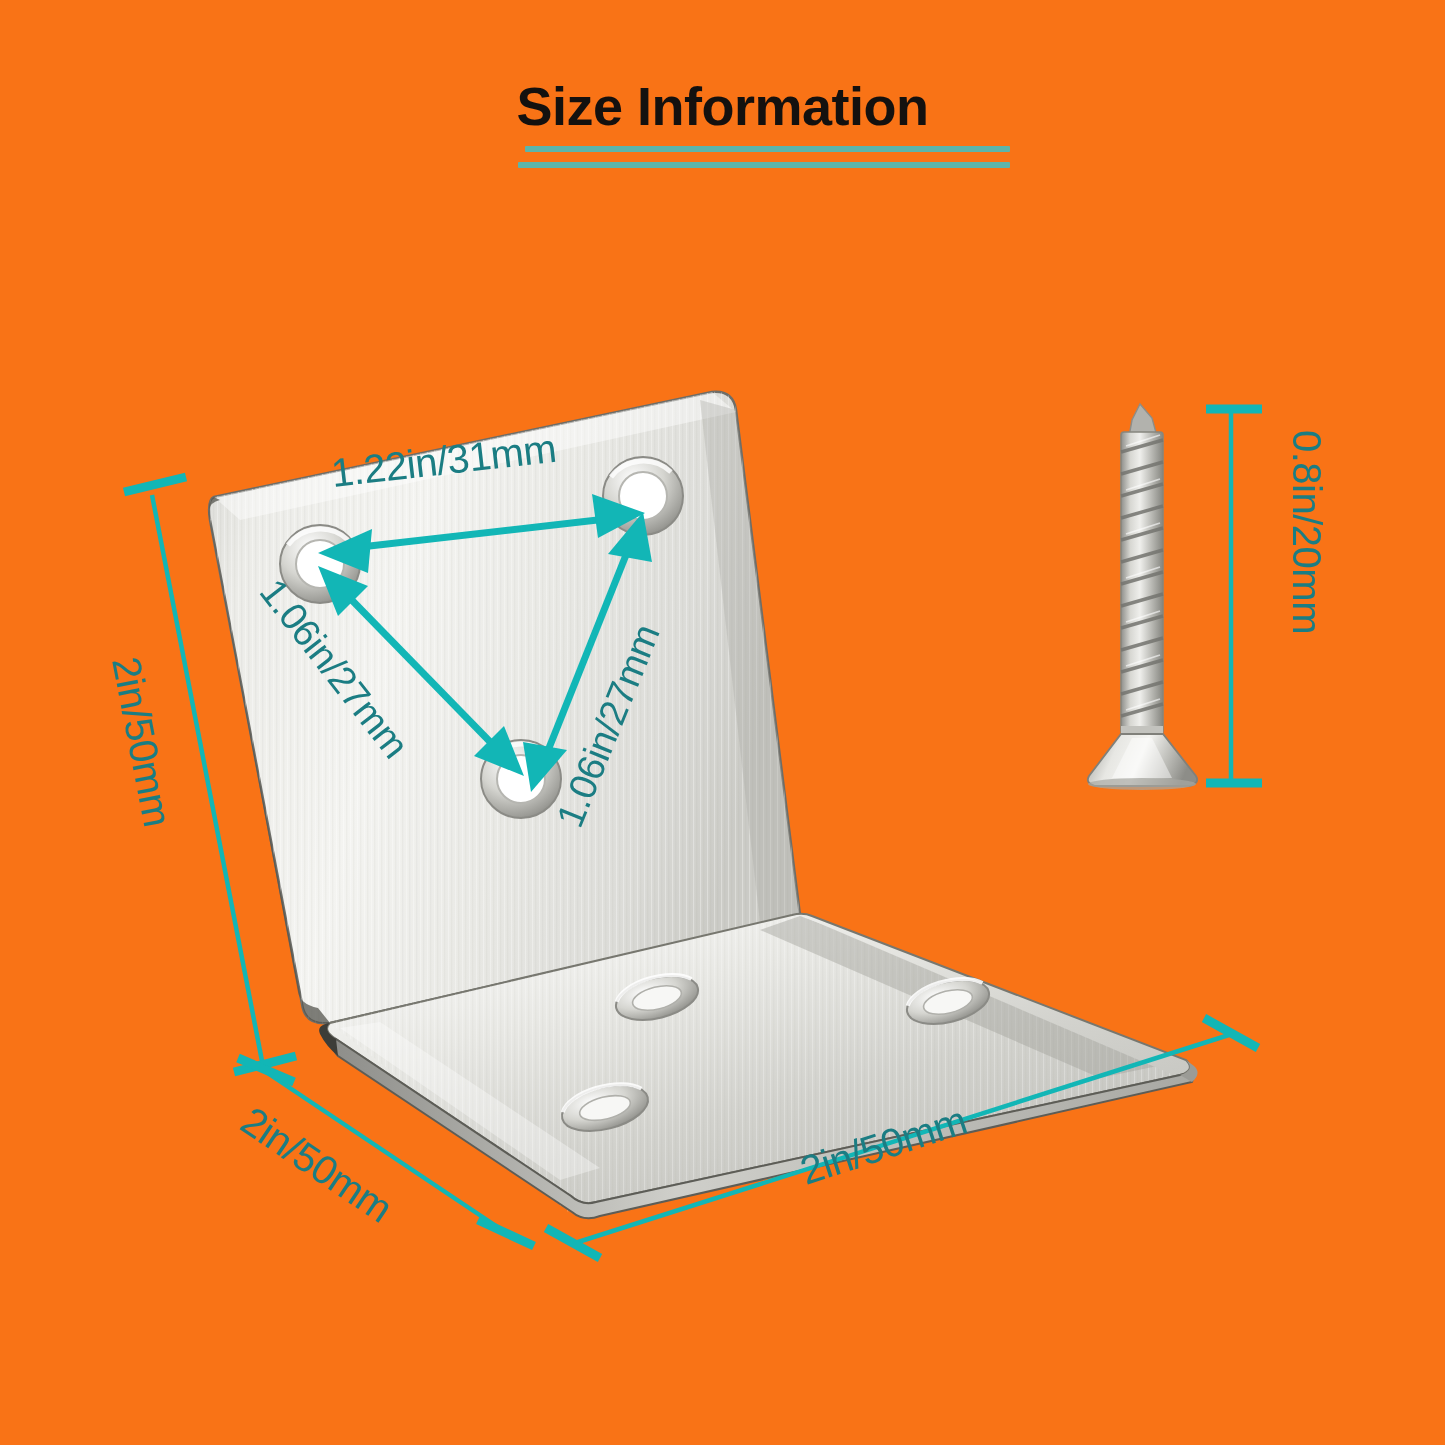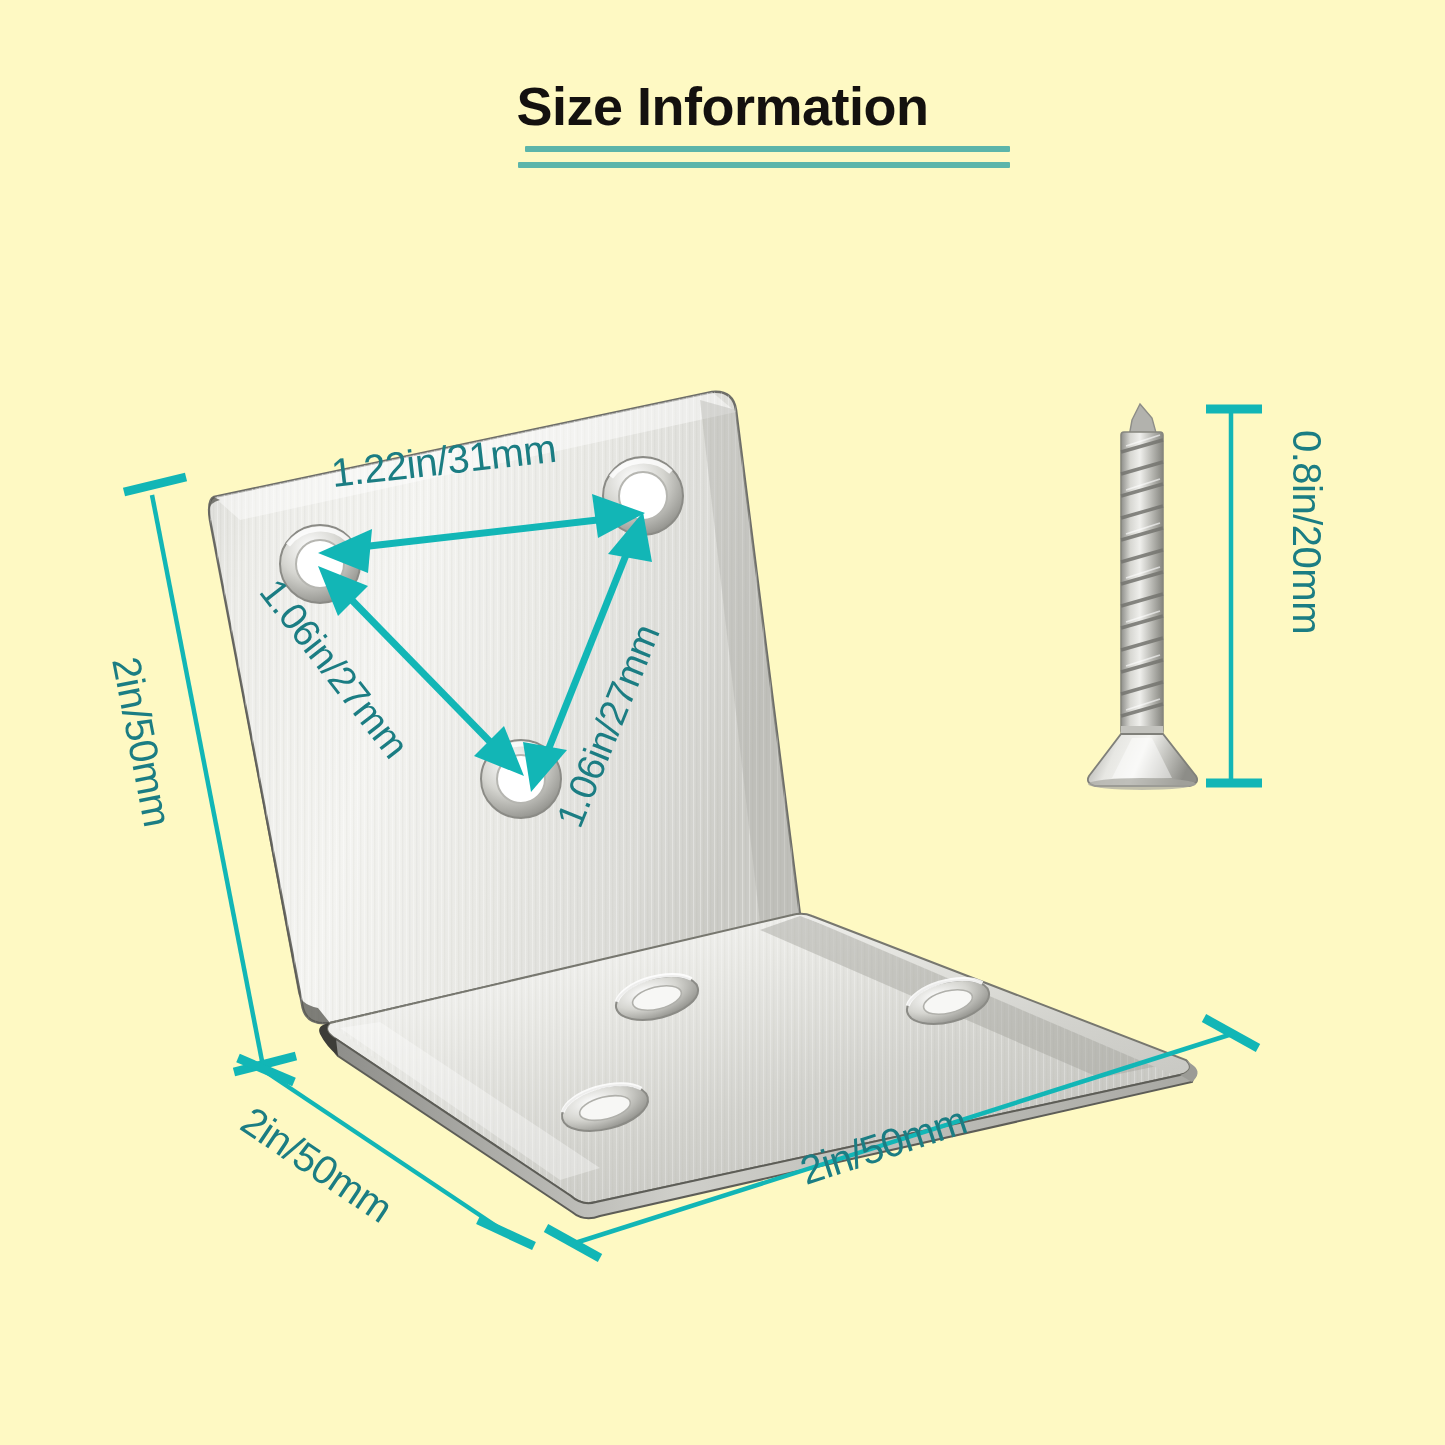--- a/index.html
+++ b/index.html
@@ -4,21 +4,21 @@
 <style>
   html, body {
     margin: 0;
     padding: 0;
     background: #ffffff;
   }
   #page {
     position: relative;
     width: 1445px;
     height: 1445px;
-    background: #fef9c3;
+    background: #f97316;
     overflow: hidden;
     font-family: "Liberation Sans", sans-serif;
   }
 
   
   #title-block {
     position: absolute;
     left: 0;
     top: 78px;
     width: 1445px;

